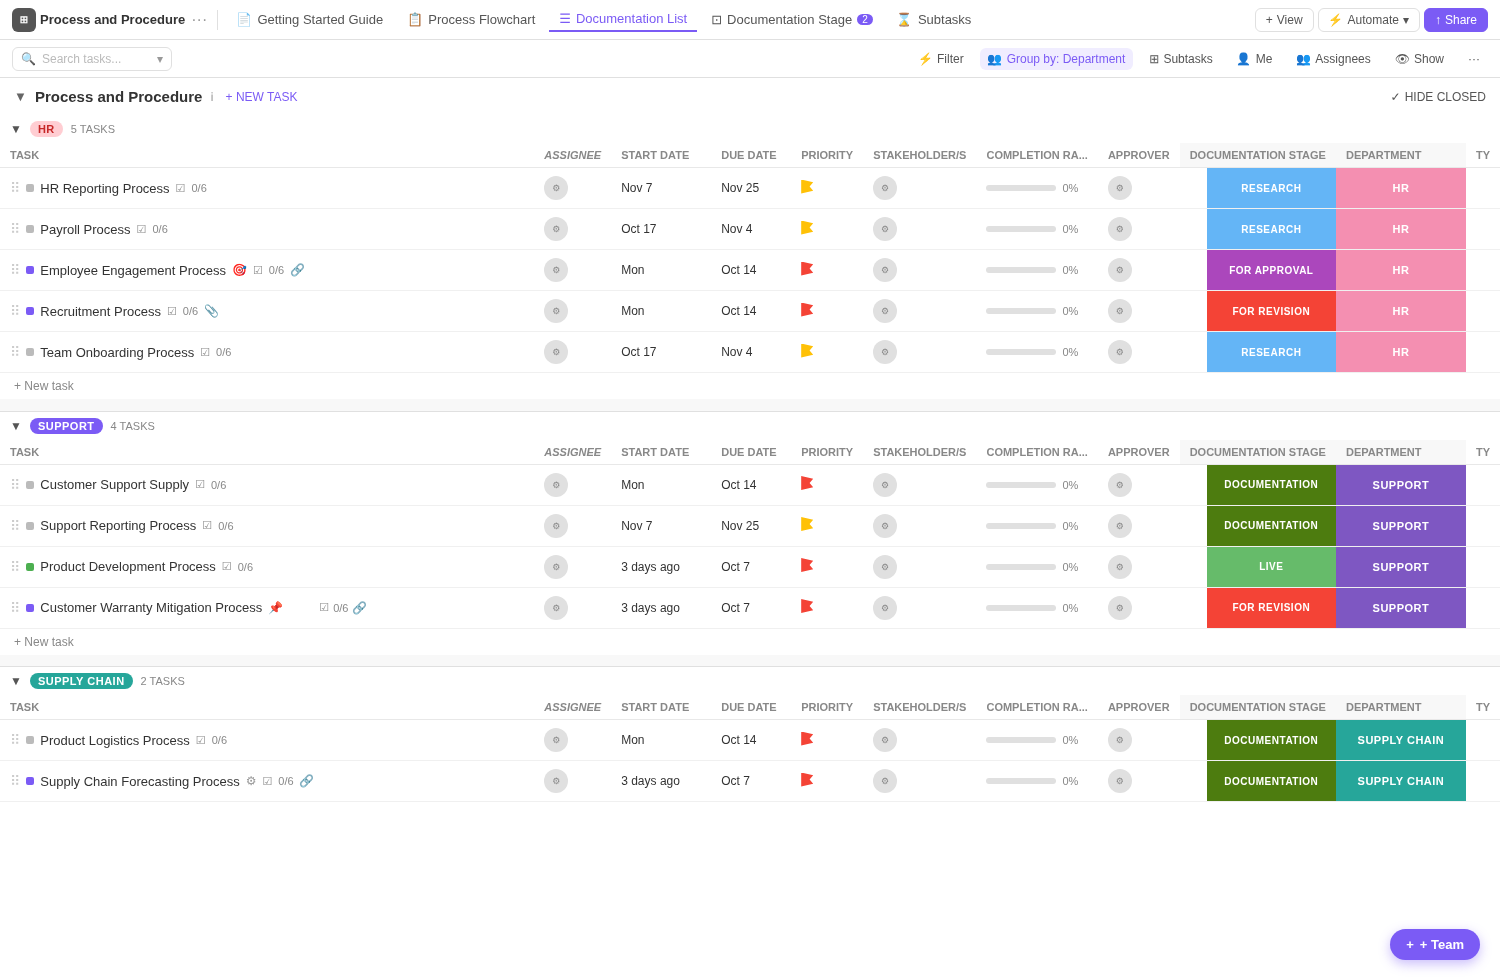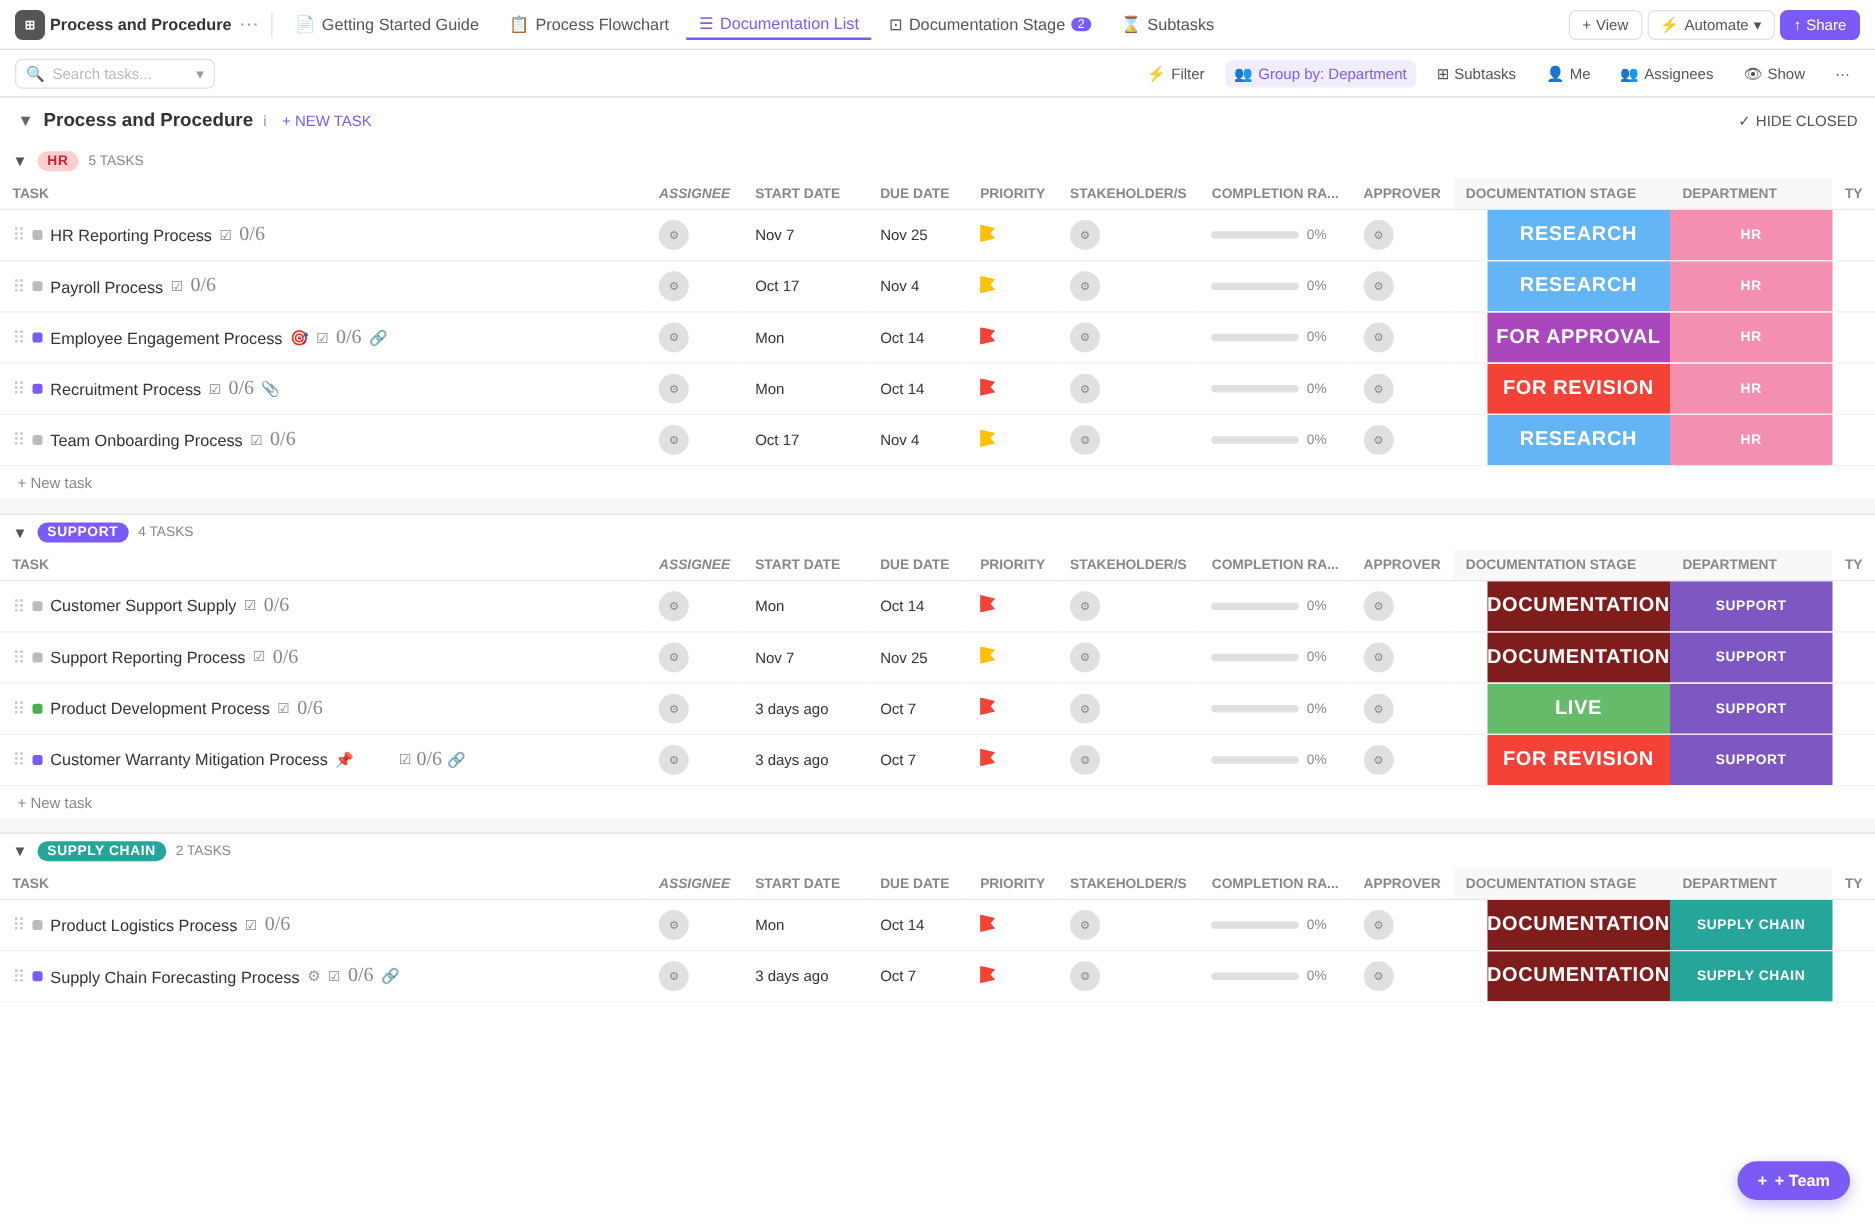--- a/index.html
+++ b/index.html
@@ -65,21 +65,21 @@
     .task-row td { padding: 5px 10px; border-bottom: 1px solid #f0f0f0; vertical-align: middle; }
     
     .task-name-cell { display: flex; align-items: center; gap: 6px; min-width: 250px; }
     .task-grip { color: #ccc; font-size: 14px; cursor: grab; }
     .task-color-dot { width: 8px; height: 8px; border-radius: 2px; flex-shrink: 0; }
     .dot-gray { background: #bbb; }
     .dot-purple { background: #7b5bf5; }
     .dot-green { background: #4caf50; }
     .task-name { font-size: 13px; color: #333; }
     .task-check { color: #888; font-size: 11px; }
-    .task-count { font-size: 16px; color: #888; font-family: Liberation Serif, serif; }
+    .task-count { font-size: 11px; color: #888; }
     .task-icon { font-size: 12px; color: #999; cursor: pointer; }
 
     
     .avatar { width: 24px; height: 24px; border-radius: 50%; background: #e0e0e0; display: flex; align-items: center; justify-content: center; font-size: 10px; color: #888; position: relative; }
 
     
     .date-cell { font-size: 12px; color: #333; white-space: nowrap; }
 
     
     .priority-flag { display: inline-block; width: 12px; height: 14px; clip-path: polygon(0 0, 100% 20%, 70% 50%, 100% 80%, 0 100%); }
@@ -88,25 +88,25 @@
 
     
     .progress-cell { display: flex; align-items: center; gap: 6px; min-width: 100px; }
     .progress-bar-bg { width: 70px; height: 6px; background: #e0e0e0; border-radius: 3px; overflow: hidden; }
     .progress-bar-fill { height: 100%; background: #4caf50; border-radius: 3px; }
     .progress-text { font-size: 11px; color: #888; }
 
     
     .doc-stage-cell { padding: 0 !important; }
     .dept-cell { padding: 0 !important; }
-    .stage-badge { display: flex; align-items: center; justify-content: center; height: 40px; font-size: 16px; font-weight: 700; letter-spacing: 0.5px; color: #fff; margin-left: 27px; }
+    .stage-badge { display: flex; align-items: center; justify-content: center; height: 40px; font-size: 10px; font-weight: 700; letter-spacing: 0.5px; color: #fff; margin-left: 27px; }
     .stage-research { background: #64b5f6; }
     .stage-for-approval { background: #ab47bc; }
     .stage-for-revision { background: #f44336; }
-    .stage-documentation { background: #7f1d1d; }
+    .stage-documentation { background: #4d7c0f; }
     .stage-live { background: #66bb6a; }
     
     .dept-badge { display: flex; align-items: center; justify-content: center; height: 40px; font-size: 11px; font-weight: 700; letter-spacing: 0.5px; color: #fff; min-width: 120px; }
     .dept-hr { background: #f48fb1; }
     .dept-support { background: #7e57c2; }
     .dept-supply { background: #26a69a; }
 
     
     .new-task-row td { padding: 6px 14px; color: #888; font-size: 12px; cursor: pointer; }
 

